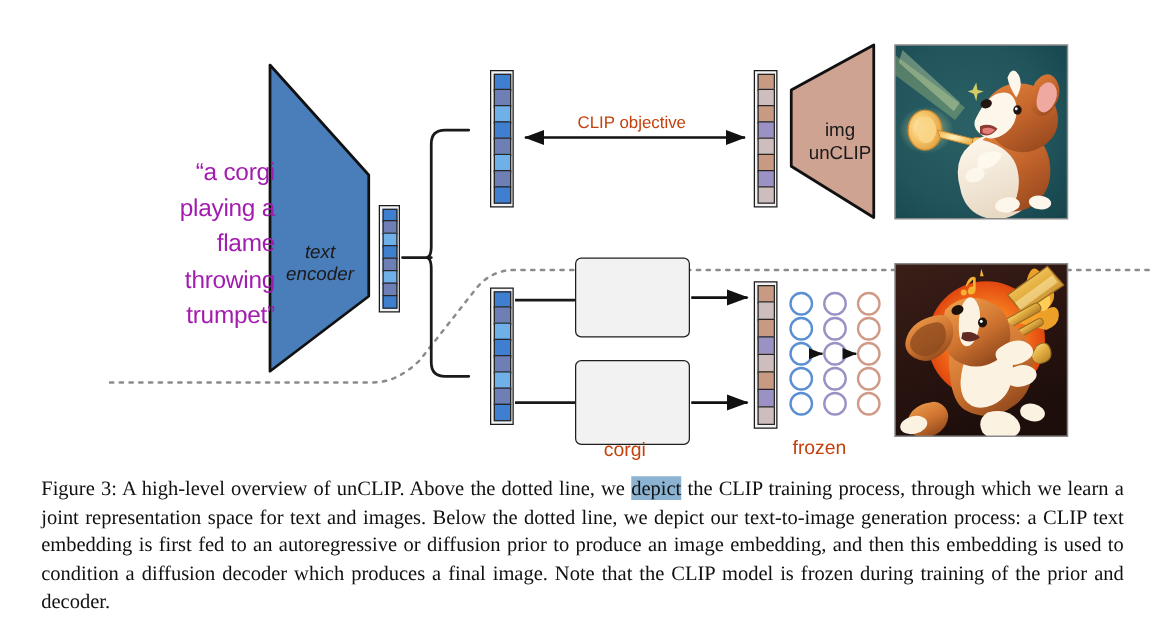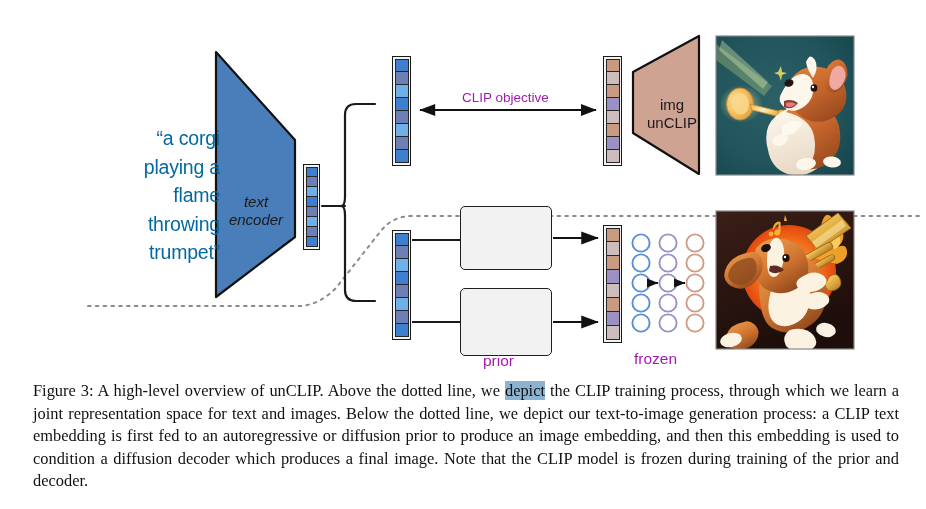--- a/index.html
+++ b/index.html
@@ -20,21 +20,21 @@
     width: 926px;
     height: 509px;
   }
   .abs { position: absolute; }
 
   
   #prompt-text {
     left: 100px; top: 124px;
     width: 120px;
     text-align: right;
-    color: #0369a1;
+    color: #a21caf;
     font-size: 19.5px;
     line-height: 28.5px;
     letter-spacing: -0.2px;
   }
 
   
   .trap-label {
     position: absolute;
     color: #1a1a1a;
     font-size: 15px;
@@ -77,21 +77,21 @@
     background: #f2f2f2;
     border: 1.8px solid #1f1f1f;
     border-radius: 5px;
   }
   #box-ar-prior   { left: 460px; top: 206px; width: 92px; height: 64px; }
   #box-diff-prior { left: 460px; top: 288px; width: 92px; height: 68px; }
 
   
   .cap-label {
     position: absolute;
-    color: #a21caf;
+    color: #c2410c;
     font-size: 15.5px;
     white-space: nowrap;
   }
   #label-prior   { left: 483px; top: 352px; }
   #label-decoder { left: 634px; top: 350px; }
   #label-clip-objective { left: 462px; top: 90px; font-size: 13.5px; }
 
   
   #caption {
     position: absolute;
@@ -431,19 +431,19 @@
       <div class="cell" style="background: rgb(155, 145, 196);"></div>
       <div class="cell" style="background: rgb(205, 190, 189);"></div>
       <div class="cell" style="background: rgb(200, 154, 130);"></div>
       <div class="cell" style="background: rgb(155, 145, 196);"></div>
       <div class="cell" style="background: rgb(205, 190, 189);"></div>
     </div>
 
   <div class="modbox" id="box-ar-prior"></div>
   <div class="modbox" id="box-diff-prior"></div>
 
-  <div class="cap-label" id="label-prior">prior</div>
+  <div class="cap-label" id="label-prior">corgi</div>
   <div class="cap-label" id="label-decoder">frozen</div>
 
   <div id="caption"><span>Figure 3: A high-level overview of unCLIP. Above the dotted line, we </span><span class="hl">depict</span><span> the CLIP training process, through which we learn a joint representation space for text and images. Below the dotted line, we depict our text-to-image generation process: a CLIP text embedding is first fed to an autoregressive or diffusion prior to produce an image embedding, and then this embedding is used to condition a diffusion decoder which produces a final image. Note that the CLIP model is frozen during training of the prior and decoder.</span></div>
 
 
 </div>
 
 </body></html>

